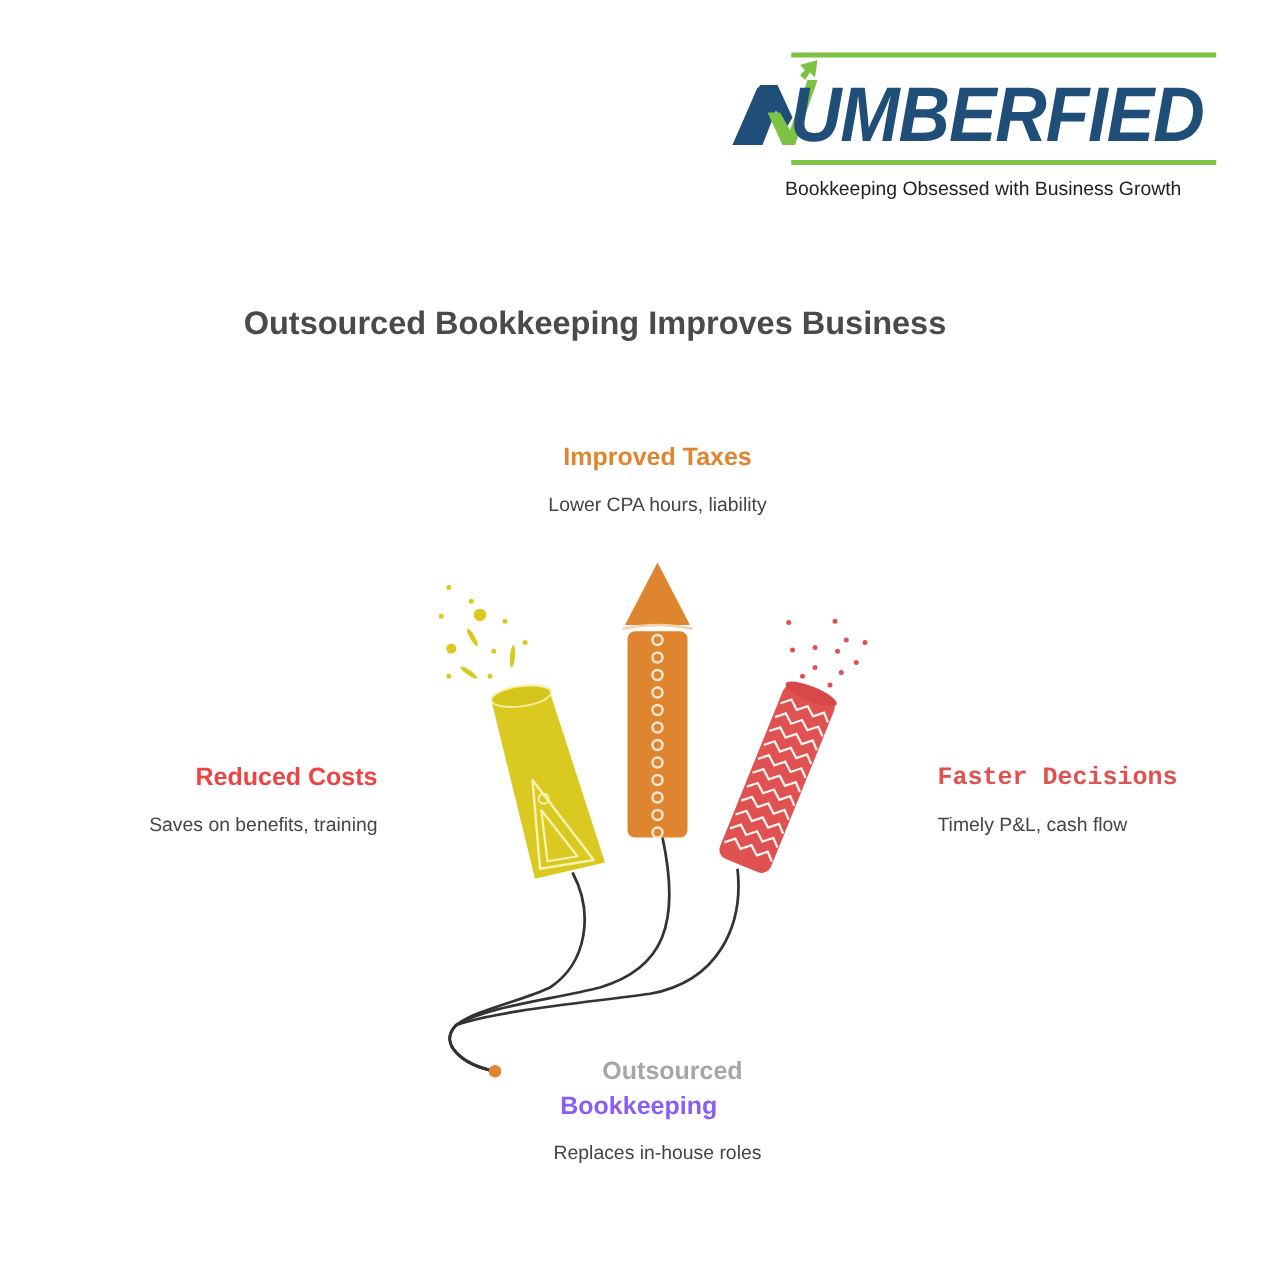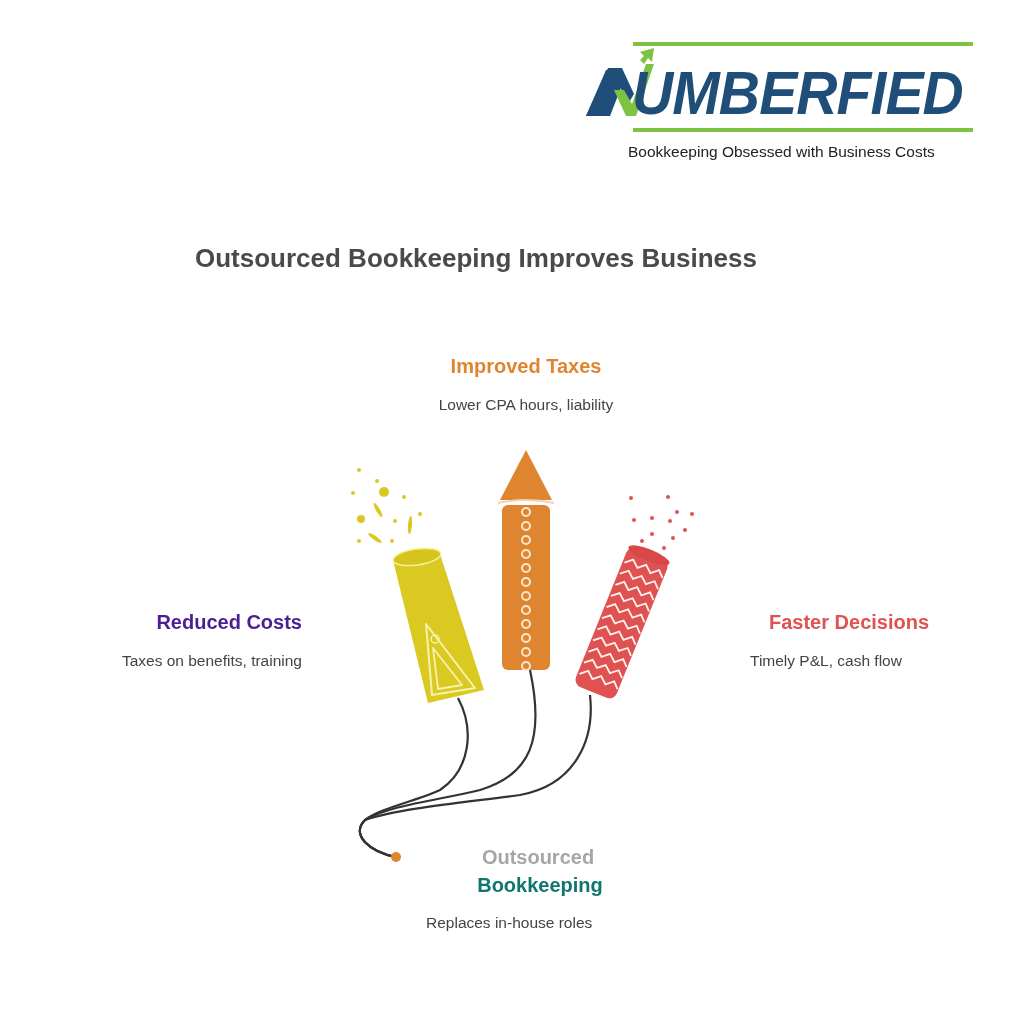--- a/index.html
+++ b/index.html
@@ -18,21 +18,21 @@
 <div>
   <div class="abs" style="left:633px;top:42px;width:340px;height:4px;background:#7dc242;"></div>
   <div class="abs" style="left:633px;top:128px;width:340px;height:4px;background:#7dc242;"></div>
   <svg class="abs" style="left:584px;top:48px;" width="70" height="72" viewBox="0 0 70 72">
     <polygon points="2,68 22,22 36,22 40,32 26,68 14,68 28,36 18,68" fill="#1f4e79"></polygon>
     <polygon points="2,68 24,20 38,20 50,46 44,56 32,30 16,68" fill="#1f4e79"></polygon>
     <polygon points="30,42 40,42 48,56 62,16 70,16 52,68 42,68" fill="#7dc242"></polygon>
     <polygon points="56,4 70,0 68,14 64,10 60,16 56,12 60,8" fill="#7dc242"></polygon>
   </svg>
   <div class="logo-text">UMBERFIED</div>
-  <div class="tagline">Bookkeeping Obsessed with Business Costs</div>
+  <div class="tagline">Bookkeeping Obsessed with Business Growth</div>
 </div>
 
 <div class="title">Outsourced Bookkeeping Improves Business</div>
 
 <svg class="diagram" width="1024" height="1024" viewBox="0 0 1024 1024">
 
   <g fill="none" stroke="#333" stroke-width="2.2">
     <path d="M396,857 C370,852 350,835 365,820 C380,808 420,800 440,790 C470,770 475,730 458,698"></path>
     <path d="M396,857 C370,852 350,835 365,820 C390,805 440,800 480,790 C530,775 545,740 530,670"></path>
     <path d="M396,857 C370,852 350,835 365,820 C400,808 470,802 520,795 C575,785 595,740 590,695"></path>
@@ -116,26 +116,26 @@
     </g>
   </g>
 </svg>
 
 <div>
   <div class="label-title" style="left:0;width:1052px;text-align:center;top:355px;color:#e0852f;">Improved Taxes</div>
   <div class="label-desc" style="left:0;width:1052px;text-align:center;top:396px;">Lower CPA hours, liability</div>
 </div>
 
 <div>
-  <div class="label-title" style="right:722px;top:611px;color:#4c1d95;">Reduced Costs</div>
-  <div class="label-desc" style="right:722px;top:652px;">Taxes on benefits, training</div>
+  <div class="label-title" style="right:722px;top:611px;color:#ef4444;">Reduced Costs</div>
+  <div class="label-desc" style="right:722px;top:652px;">Saves on benefits, training</div>
 </div>
 
 <div>
-  <div class="label-title" style="left:769px;top:611px;color:#e05252;">Faster Decisions</div>
+  <div class="label-title" style="left:750px;top:611px;color:#e05252;font-family:Liberation Mono, monospace;">Faster Decisions</div>
   <div class="label-desc" style="left:750px;top:652px;text-align:center;">Timely P&amp;L, cash flow</div>
 </div>
 
 <div>
   <div class="label-title" style="left:438px;width:200px;text-align:center;top:846px;color:#a6a6a6;">Outsourced</div>
-  <div class="label-title" style="left:440px;width:200px;text-align:center;top:874px;color:#0f766e;">Bookkeeping</div>
-  <div class="label-desc" style="left:426px;width:200px;text-align:left;top:914px;">Replaces in-house roles</div>
+  <div class="label-title" style="left:411px;width:200px;text-align:center;top:874px;color:#8b5cf6;">Bookkeeping</div>
+  <div class="label-desc" style="left:426px;width:200px;text-align:center;top:914px;">Replaces in-house roles</div>
 </div>
 
 </body></html>

